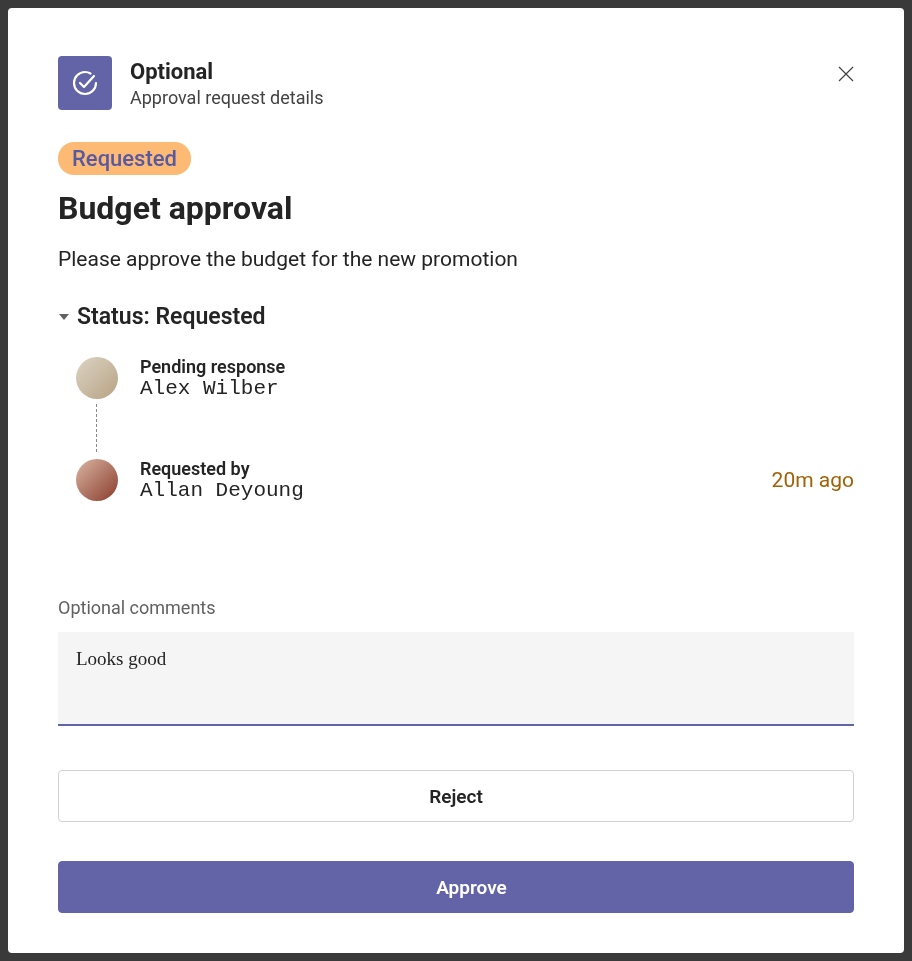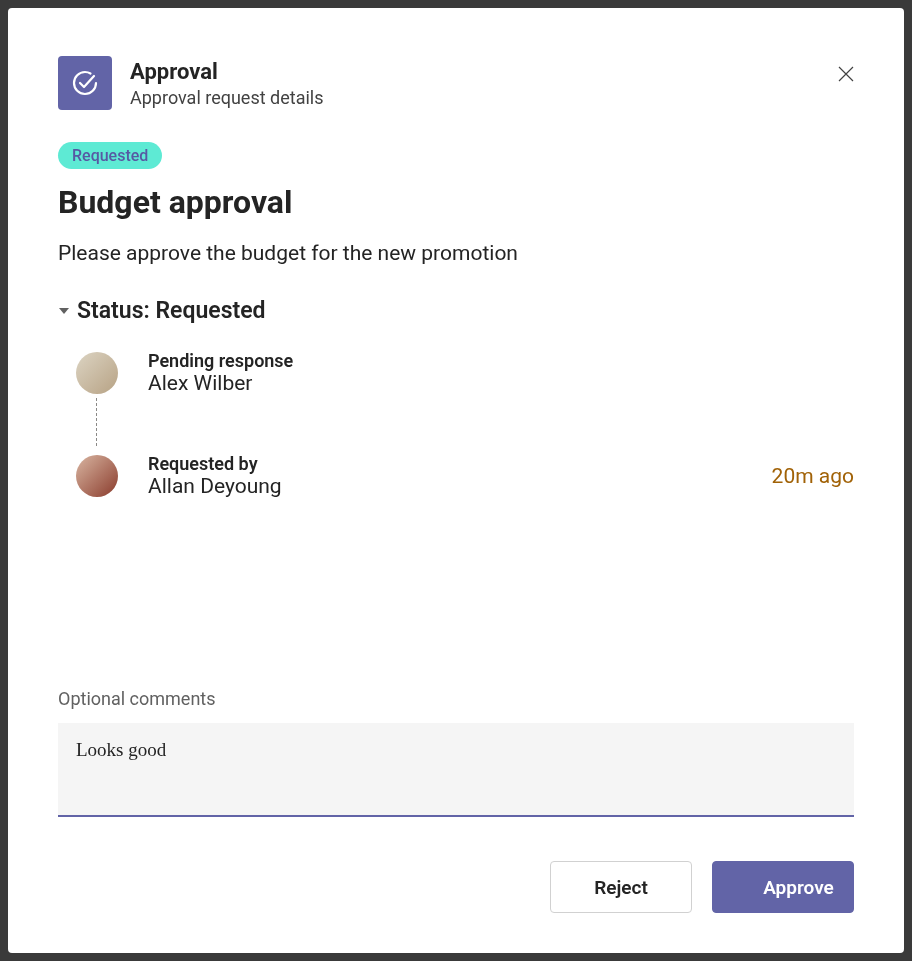--- a/index.html
+++ b/index.html
@@ -65,23 +65,23 @@
       color: #242424;
       line-height: 1.3;
     }
     .app-subtitle {
       font-size: 18px;
       font-weight: 400;
       color: #424242;
     }
     .status-badge {
       display: inline-block;
-      background: #5eead4;
+      background: #fdba74;
       color: #5759a3;
-      font-size: 16px;
+      font-size: 22px;
       font-weight: 500;
       padding: 4px 14px;
       border-radius: 16px;
       margin-bottom: 14px;
     }
     .request-title {
       font-size: 32px;
       font-weight: 700;
       color: #242424;
       margin-bottom: 20px;
@@ -106,21 +106,21 @@
       font-weight: 600;
       color: #242424;
     }
     .approver-list {
       margin-left: 18px;
       position: relative;
     }
     .approver-row {
       display: flex;
       align-items: center;
-      gap: 30px;
+      gap: 22px;
       padding: 6px 0;
       position: relative;
     }
     .approver-row + .approver-row {
       margin-top: 46px;
     }
     .avatar {
       width: 42px;
       height: 42px;
       border-radius: 50%;
@@ -148,20 +148,21 @@
       flex-direction: column;
     }
     .approver-status {
       font-size: 18px;
       font-weight: 600;
       color: #242424;
     }
     .approver-name {
       font-size: 21px;
       color: #242424;
+      font-family: Liberation Mono, monospace;
     }
     .time-ago {
       margin-left: auto;
       font-size: 21px;
       color: #a16207;
     }
     .spacer {
       flex: 1;
     }
     .comments-label {
@@ -178,22 +179,23 @@
       font-family: Liberation Serif, serif;
       font-size: 19px;
       color: #242424;
       padding: 16px 18px;
       resize: none;
       outline: none;
     }
     .button-row {
       display: flex;
       justify-content: flex-end;
-      gap: 20px;
+      gap: 39px;
       margin-top: 44px;
+      flex-direction: column;
     }
     .btn {
       min-width: 142px;
       height: 52px;
       font-size: 19px;
       font-weight: 600;
       border-radius: 4px;
       cursor: pointer;
       font-family: inherit;
     }
@@ -221,21 +223,21 @@
   </button>
 
   <div class="header-row">
     <div class="app-icon">
       <svg width="32" height="32" viewBox="0 0 32 32" fill="none">
         <path d="M27 16c0 6.075-4.925 11-11 11S5 22.075 5 16 9.925 5 16 5c2 0 3.9.54 5.5 1.5" stroke="#ffffff" stroke-width="2.2" stroke-linecap="round"></path>
         <path d="M11 16l4 4 10-11" stroke="#ffffff" stroke-width="2.2" stroke-linecap="round" stroke-linejoin="round"></path>
       </svg>
     </div>
     <div class="header-text">
-      <div class="app-title">Approval</div>
+      <div class="app-title">Optional</div>
       <div class="app-subtitle">Approval request details</div>
     </div>
   </div>
 
   <div>
     <span class="status-badge">Requested</span>
   </div>
 
   <h1 class="request-title">Budget approval</h1>
   <div class="request-desc">Please approve the budget for the new promotion</div>

